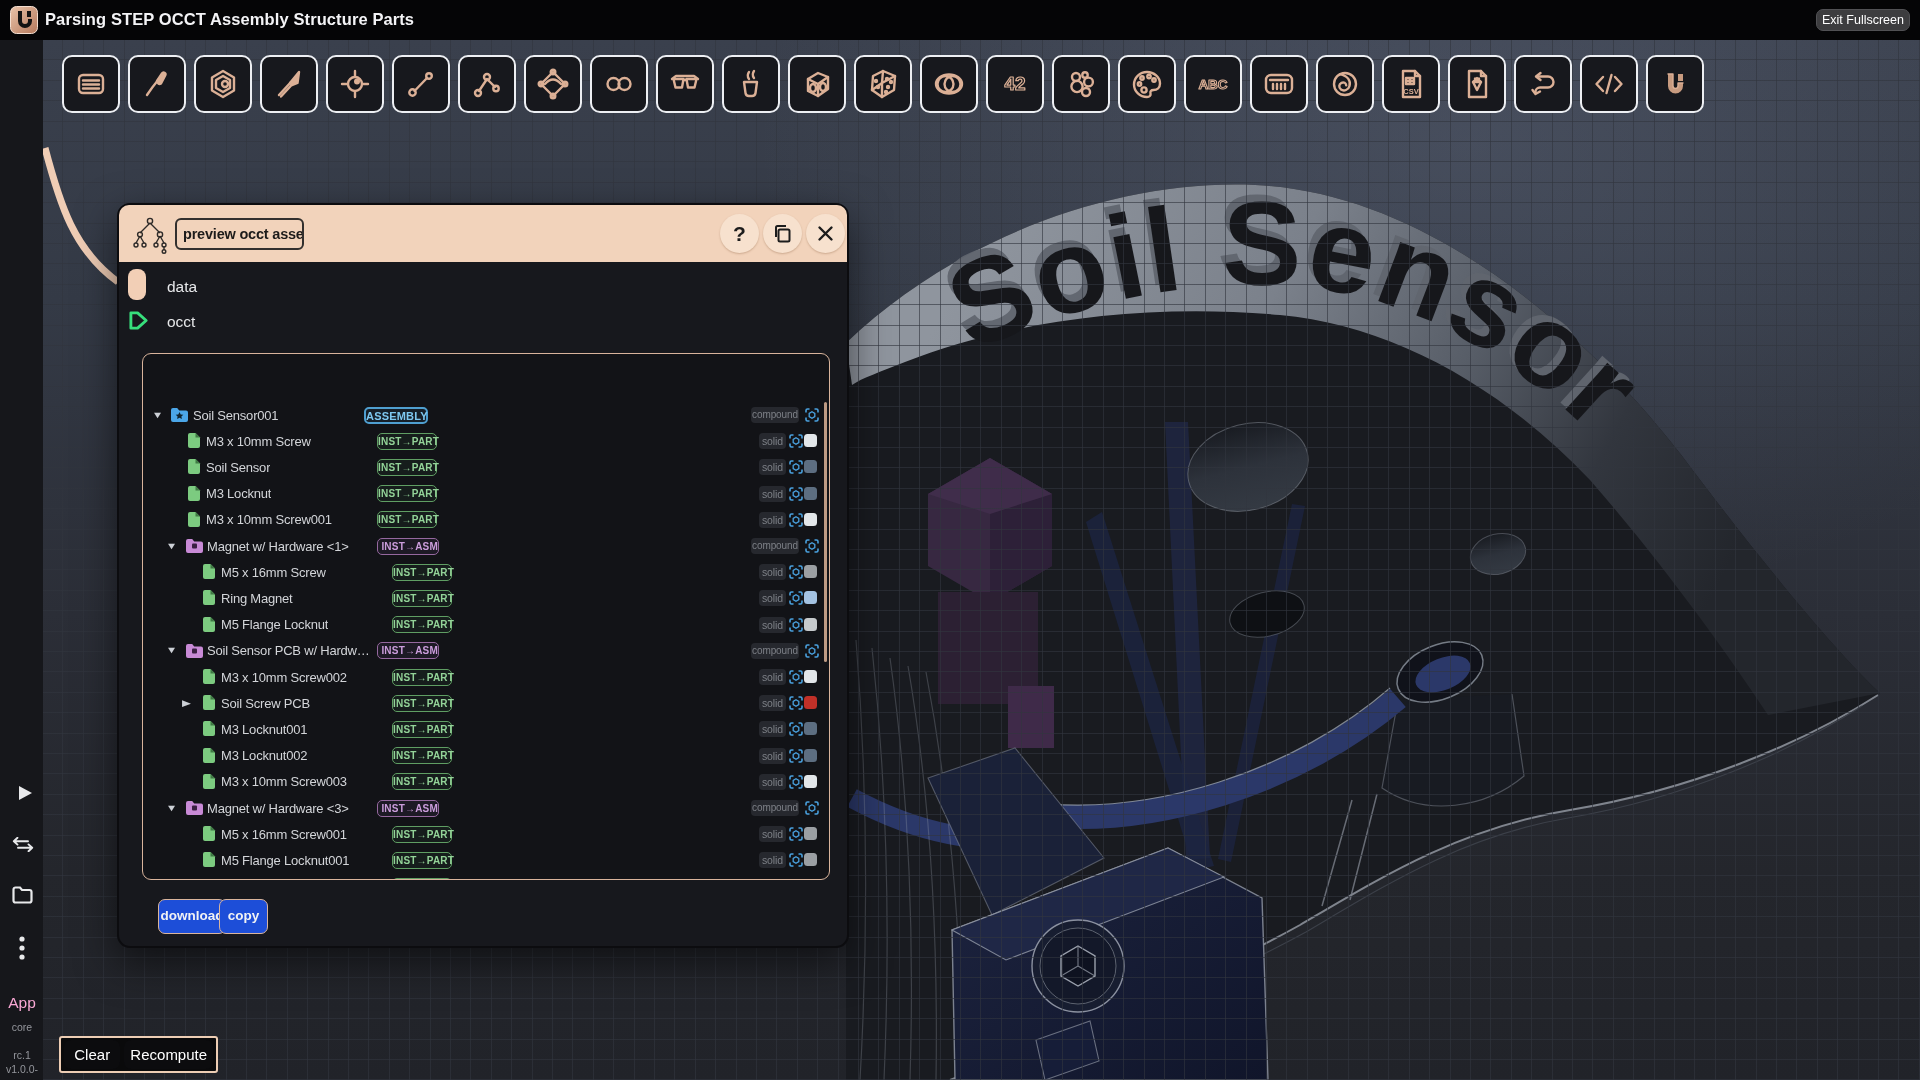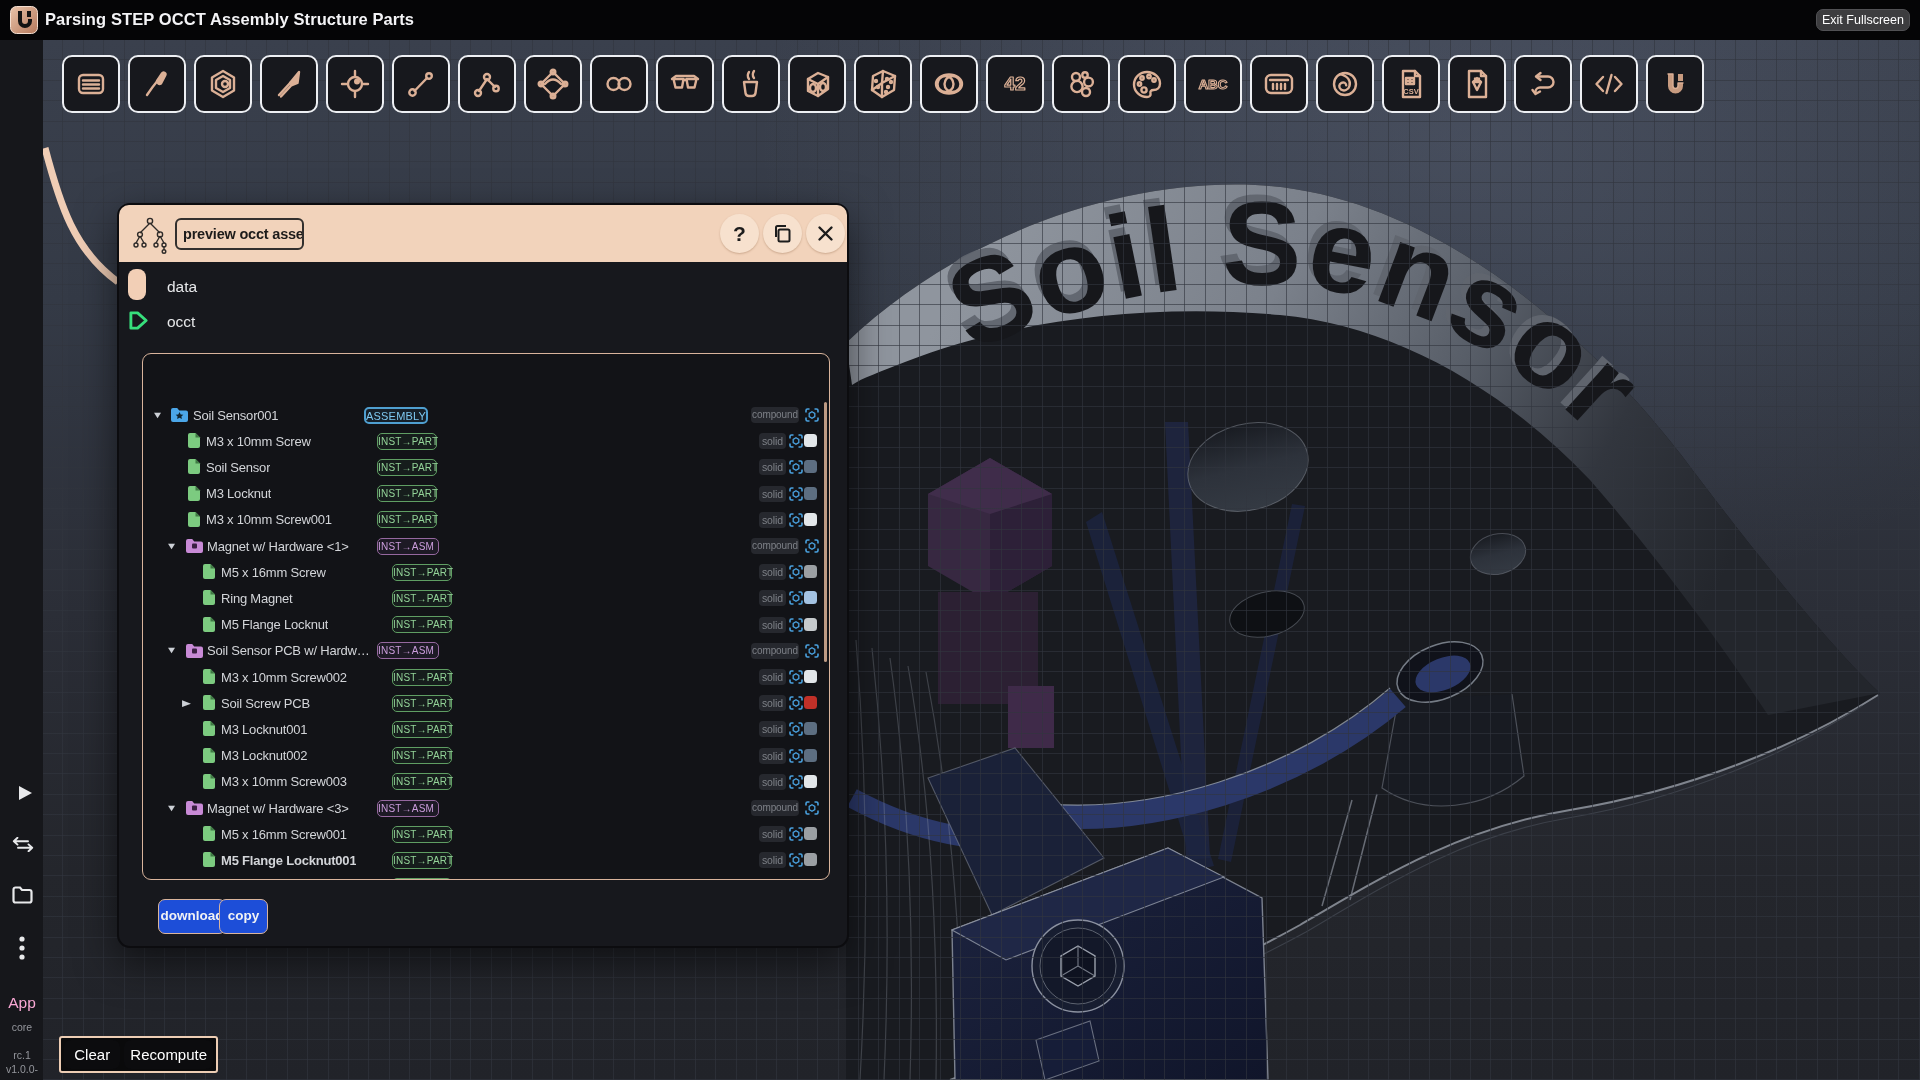--- a/index.html
+++ b/index.html
@@ -40,22 +40,22 @@
 #datapill{position:absolute;left:9px;top:64px;width:18px;height:31px;background:#f2cfb6;border-radius:8px}
 
 #panel{position:absolute;left:23px;top:148px;width:688px;height:527px;background:#121317;
   border:1.5px solid #d9b49c;border-radius:9px;overflow:hidden}
 #panelhead{position:absolute;left:0;top:0;width:685px;height:43px;background:#212329;border-bottom:2px solid #c8a58d}
 #ptitle{position:absolute;left:29px;top:13px;color:#eae4dd;font-size:14.5px}
 #pnodes{position:absolute;right:48px;top:14px;color:#84878e;font-size:13px}
 #tree{position:absolute;left:0;top:46px;width:685px;height:480px;color:#d3d5d9;font-size:13px}
 .trow{position:absolute;left:0;width:685px;height:26px}
 .rlab{position:absolute;top:5.5px;white-space:nowrap;overflow:hidden;text-overflow:ellipsis;font-size:13px;letter-spacing:-0.2px}
-.badge{position:absolute;top:4.5px;height:17px;border-radius:5px;font-size:10px;font-weight:normal;
-  letter-spacing:0.2px;text-align:left;line-height:15px;white-space:nowrap}
+.badge{position:absolute;top:4.5px;height:17px;border-radius:5px;font-size:10px;font-weight:bold;
+  letter-spacing:0.2px;text-align:right;line-height:15px;white-space:nowrap}
 .bpart{width:60px;border:1.5px solid #5f9e63;color:#93d398;background:rgba(90,170,95,0.07)}
 .basm{width:62px;border:1.5px solid #95689f;color:#cb9ddc;background:rgba(170,110,200,0.08)}
 .bass{width:64px;border:2px solid #4f9fd0;color:#7ec8f0;background:rgba(60,140,200,0.10);font-size:11px}
 .chip{position:absolute;top:5px;height:16px;background:#26282e;border-radius:4px;color:#7d8087;
   font-size:10px;text-align:center;line-height:16px;letter-spacing:-0.1px}
 .sw{position:absolute;top:6px;width:13px;height:13px;border-radius:3.5px}
 .chev{position:absolute;color:#ccd0d6;font-size:9px;top:7.5px;transform:scaleX(1.3)}
 
 .dbtn{position:absolute;top:694px;height:35px;background:#1d4ed8;border:1.5px solid #d9b49c;
   border-radius:7px;color:#f1f2f4;font-weight:bold;font-size:13.5px;text-align:center;line-height:32px}
@@ -629,21 +629,21 @@
               <path d="M1 4.5 V2.5 A1.5 1.5 0 0 1 2.5 1 H4.5 M9.5 1 H11.5 A1.5 1.5 0 0 1 13 2.5 V4.5 M13 9.5 V11.5 A1.5 1.5 0 0 1 11.5 13 H9.5 M4.5 13 H2.5 A1.5 1.5 0 0 1 1 11.5 V9.5"></path>
               <path d="M7 3.8 l2.8 1.6 v3.2 L7 10.2 l-2.8 -1.6 v-3.2 z" stroke-width="1.3"></path>
             </svg>
             <div class="sw" style="left:661px;background:#9b9fa3"></div>
           </div>
 <div class="trow" style="top:447.4px">
             <svg style="position:absolute;top:4px;left:59px" width="14" height="17" viewBox="0 0 14 17">
               <path d="M1 3 a2 2 0 0 1 2 -2 h5.5 L13 5.5 v8.5 a2 2 0 0 1 -2 2 h-8 a2 2 0 0 1 -2 -2 z" fill="#7ccb80"></path>
               <path d="M8.5 1 v4.5 h4.5 z" fill="#3f7a44"></path>
             </svg>
-            <div class="rlab" style="left:78px;font-weight:bold;">M5 Flange Locknut001</div>
+            <div class="rlab" style="left:78px;">M5 Flange Locknut001</div>
             <div class="badge bpart" style="left:249px">INST→PART</div>
             <div class="chip" style="left:616px;width:27px;font-size:10.5px">solid</div>
             <svg style="position:absolute;top:6px;left:646px" width="14" height="14" viewBox="0 0 14 14" fill="none" stroke="#4aa2e0" stroke-width="1.6">
               <path d="M1 4.5 V2.5 A1.5 1.5 0 0 1 2.5 1 H4.5 M9.5 1 H11.5 A1.5 1.5 0 0 1 13 2.5 V4.5 M13 9.5 V11.5 A1.5 1.5 0 0 1 11.5 13 H9.5 M4.5 13 H2.5 A1.5 1.5 0 0 1 1 11.5 V9.5"></path>
               <path d="M7 3.8 l2.8 1.6 v3.2 L7 10.2 l-2.8 -1.6 v-3.2 z" stroke-width="1.3"></path>
             </svg>
             <div class="sw" style="left:661px;background:#9b9fa3"></div>
           </div>
 <div class="trow" style="top:473.6px">
             <svg style="position:absolute;top:4px;left:59px" width="14" height="17" viewBox="0 0 14 17">

